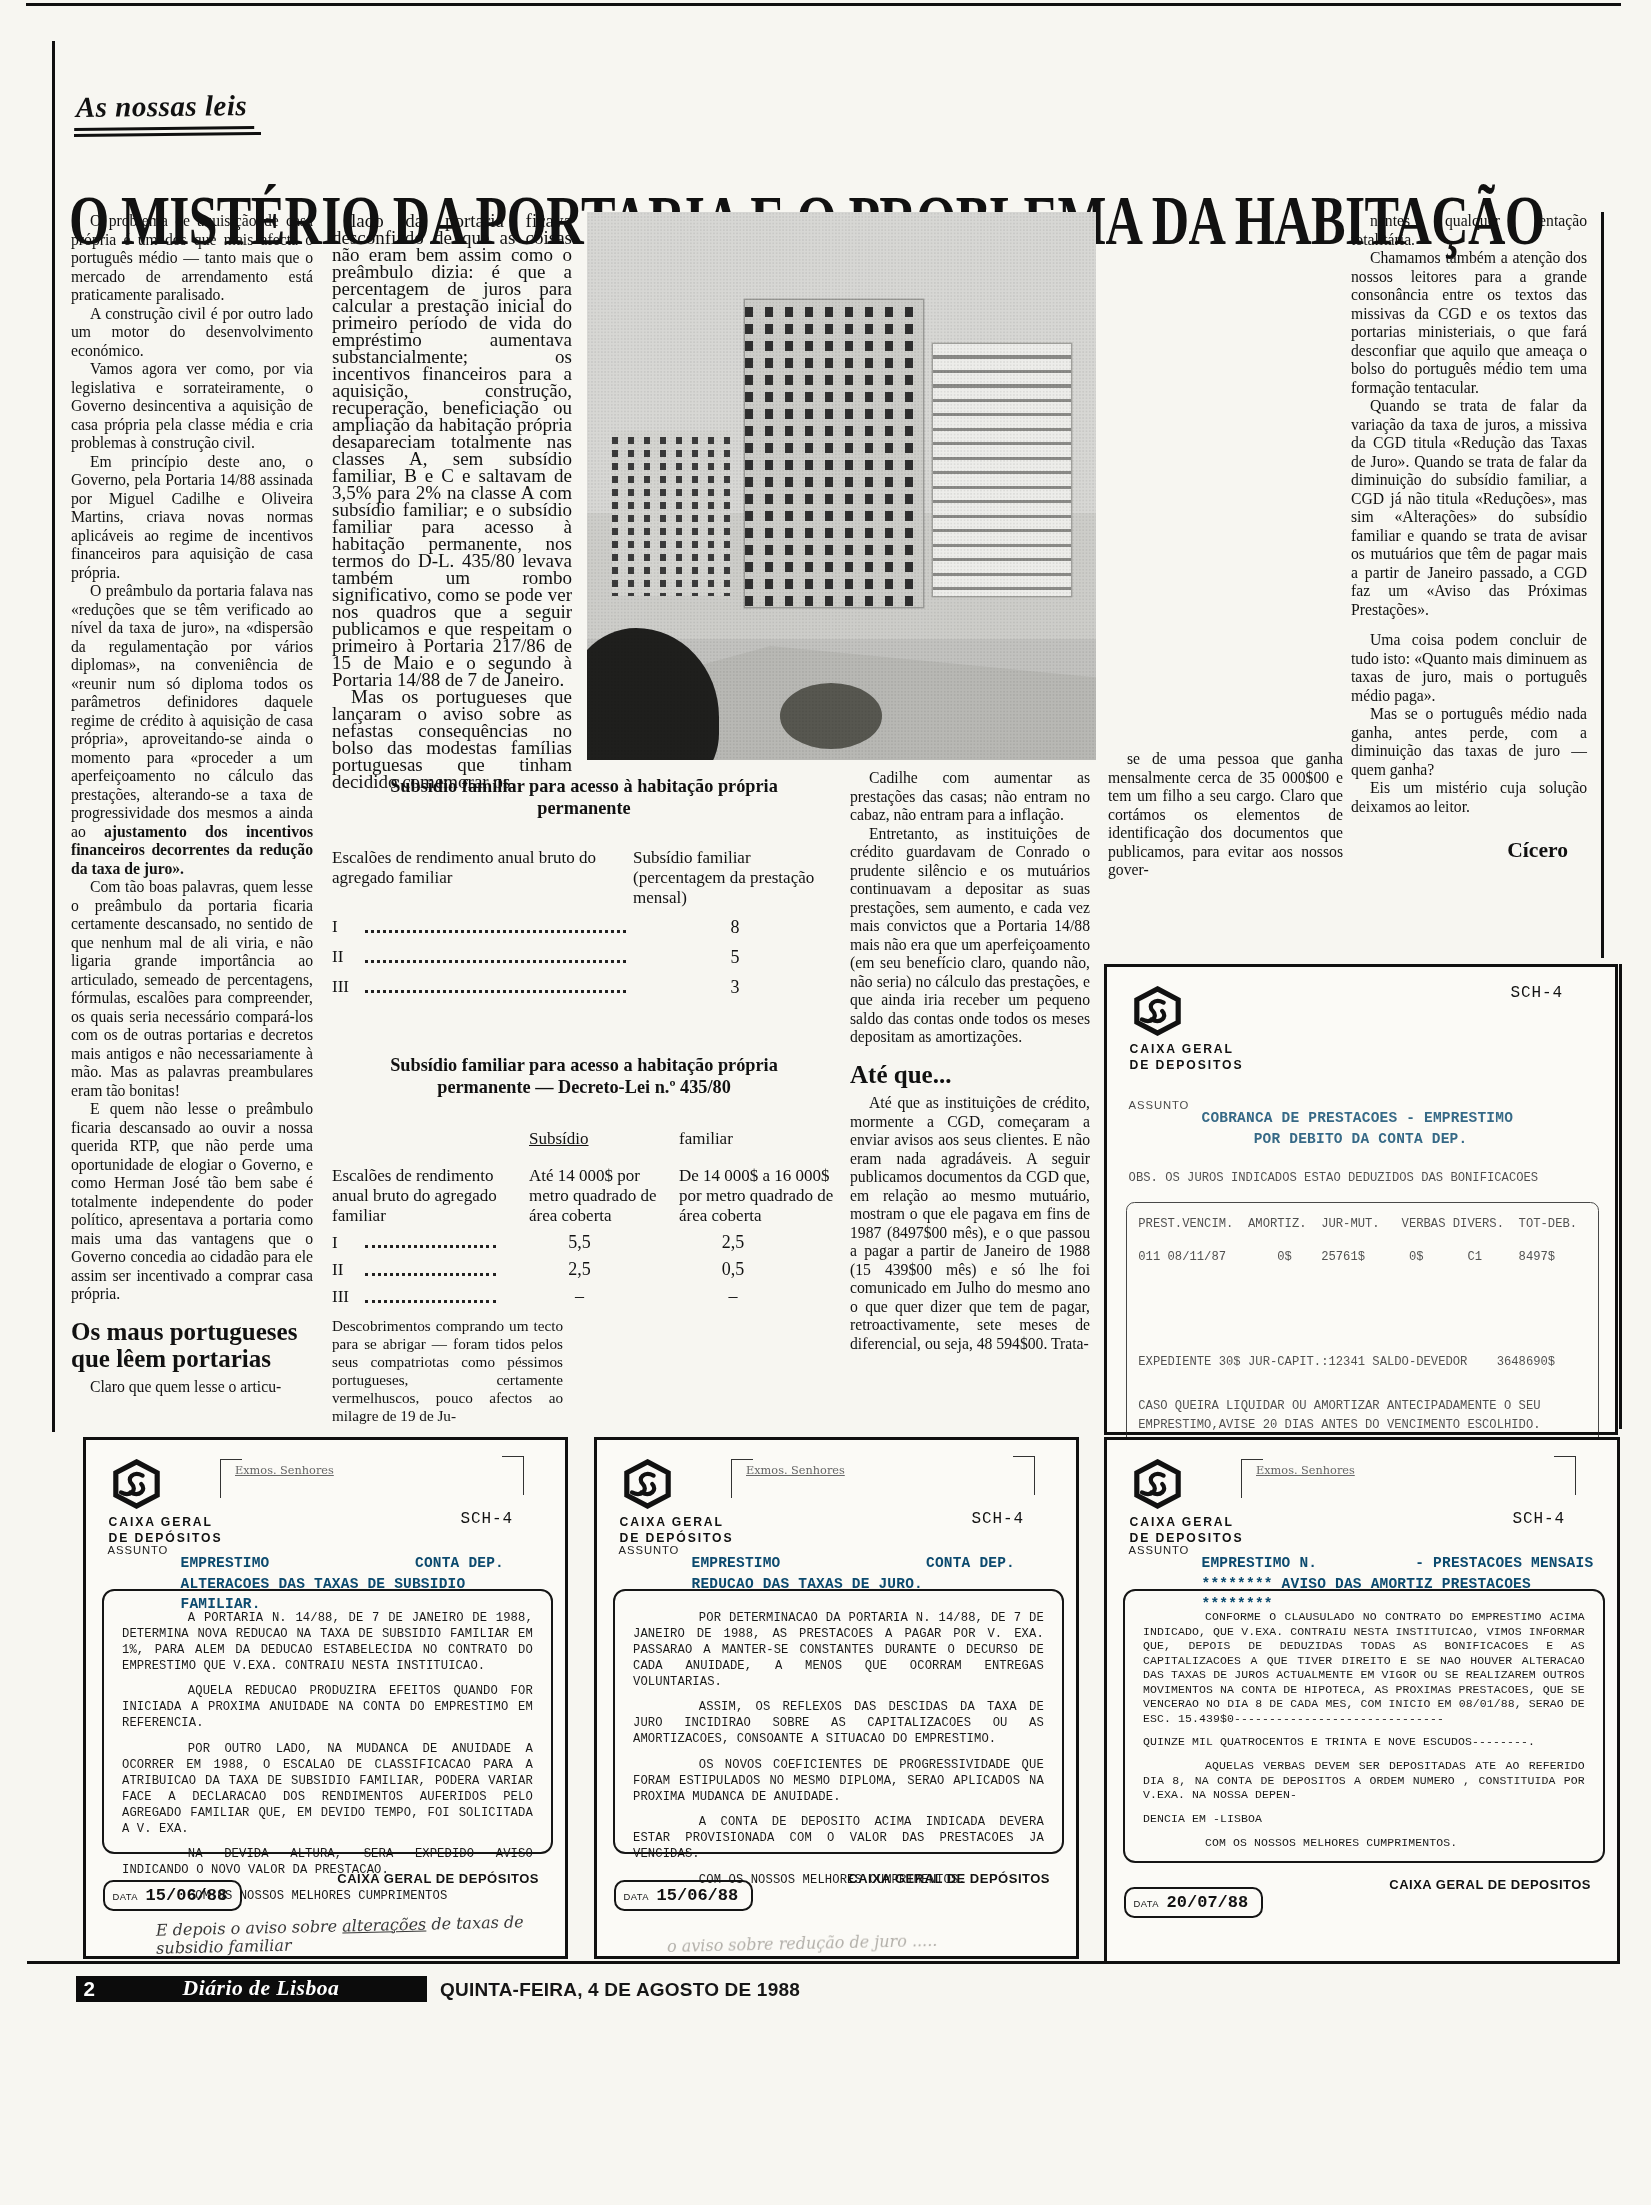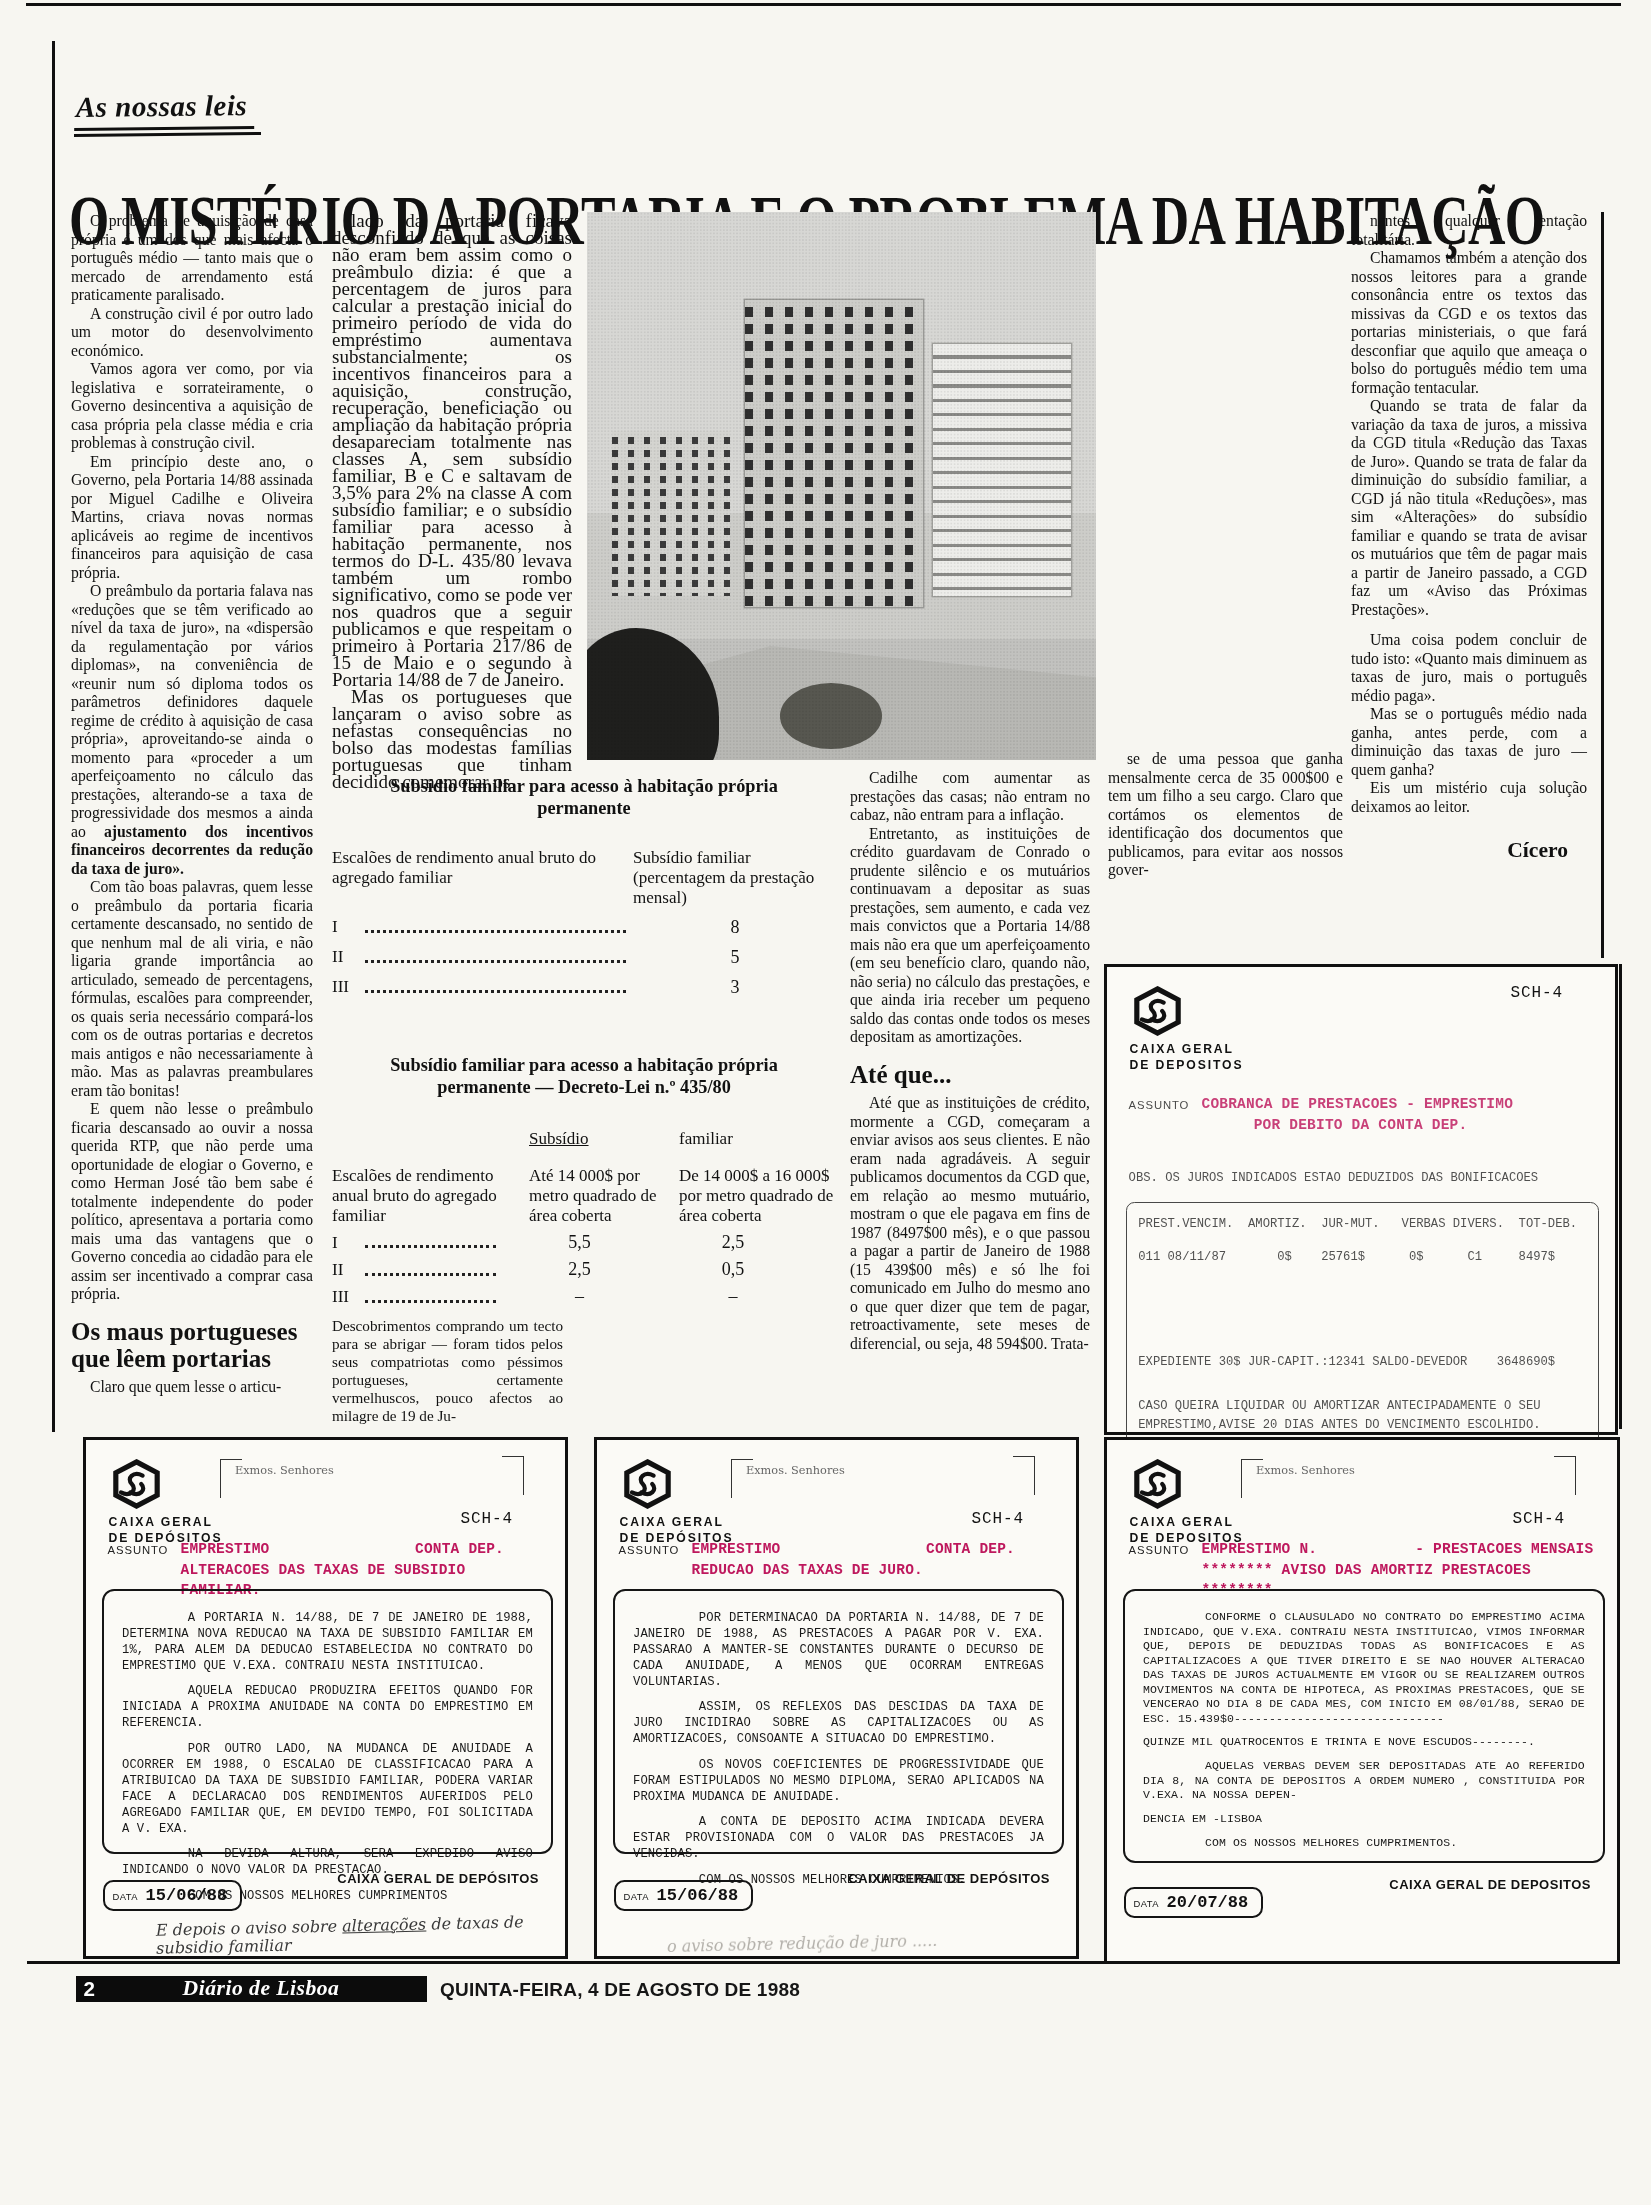--- a/index.html
+++ b/index.html
@@ -53,27 +53,27 @@
   .t2hm{width:150px;font:17px/20px "Liberation Serif",serif;}
   .t2hr{width:157px;font:17px/20px "Liberation Serif",serif;}
   .t2row{display:flex;align-items:flex-end;margin-top:5.6px;}
   .t2lead{width:131px;border-bottom:3.3px dotted #222;margin:0 8.4px 4.7px 0;height:0.5px;}
   .t2v{width:150px;text-align:center;font:18px/21.6px "Liberation Serif",serif;}
   .t2v2{width:157px;text-align:center;font:18px/21.6px "Liberation Serif",serif;}
   
   .cgd{position:absolute;background:#fbfaf6;border:3.8px solid #101010;}
   .logo{position:absolute;left:27px;top:19px;width:47px;height:50px;}
   .brand{position:absolute;left:22.5px;top:74px;font:bold 12.2px/16px "Liberation Sans",sans-serif;letter-spacing:1.9px;}
-  .addr{position:absolute;left:149px;top:24.4px;font:11.3px/13px "DejaVu Serif",serif;color:#666;}
+  .addr{position:absolute;left:149px;top:24.4px;font:11.3px/13px "DejaVu Serif",serif;color:#666;text-decoration:underline;}
   .brkl{position:absolute;left:134px;top:19px;width:20.6px;height:38px;border-left:1.9px solid #333;border-top:1.9px solid #333;}
   .brkr{position:absolute;right:41px;top:16px;width:20.6px;height:38px;border-right:1.9px solid #333;border-top:1.9px solid #333;}
   .fcode{position:absolute;right:52px;top:70px;font:16px "Liberation Mono",monospace;letter-spacing:0.9px;}
   .assr{position:absolute;left:21.6px;top:99px;right:19px;display:flex;gap:12.2px;}
   .asslab{font:11.3px "Liberation Sans",sans-serif;letter-spacing:0.9px;padding-top:4.7px;color:#222;}
-  .subj{flex:1;font:bold 14.5px/20.6px "Liberation Mono",monospace;letter-spacing:0.2px;color:#be185d;}
+  .subj{flex:1;font:bold 14.5px/20.6px "Liberation Mono",monospace;letter-spacing:0.2px;color:#0c4a6e;margin-top:14px;}
   .sr1{display:flex;justify-content:space-between;}
   .docbody{position:absolute;left:16px;right:12.2px;top:149px;border:2.3px solid #151515;border-radius:12.2px;
            padding:19px 18px 11.3px;font:12.2px/16px "Liberation Mono",monospace;letter-spacing:0.1px;color:#191919;
            filter:blur(0.2px);}
   .docbody p{margin:0 0 9.4px;text-indent:9ch;text-align:justify;}
   .docbody p.noj{text-align:left;text-indent:0;}
   .dfoot{position:absolute;left:17px;bottom:39px;display:flex;align-items:center;gap:19px;right:19px;}
   .datebox{border:2.3px solid #141414;border-radius:10.3px;padding:4.7px 13px 3.8px 7.5px;display:flex;gap:7.5px;align-items:baseline;}
   .datelab{font:9.4px "Liberation Sans",sans-serif;letter-spacing:0.5px;}
   .dateval{font:bold 17px "Liberation Mono",monospace;}

